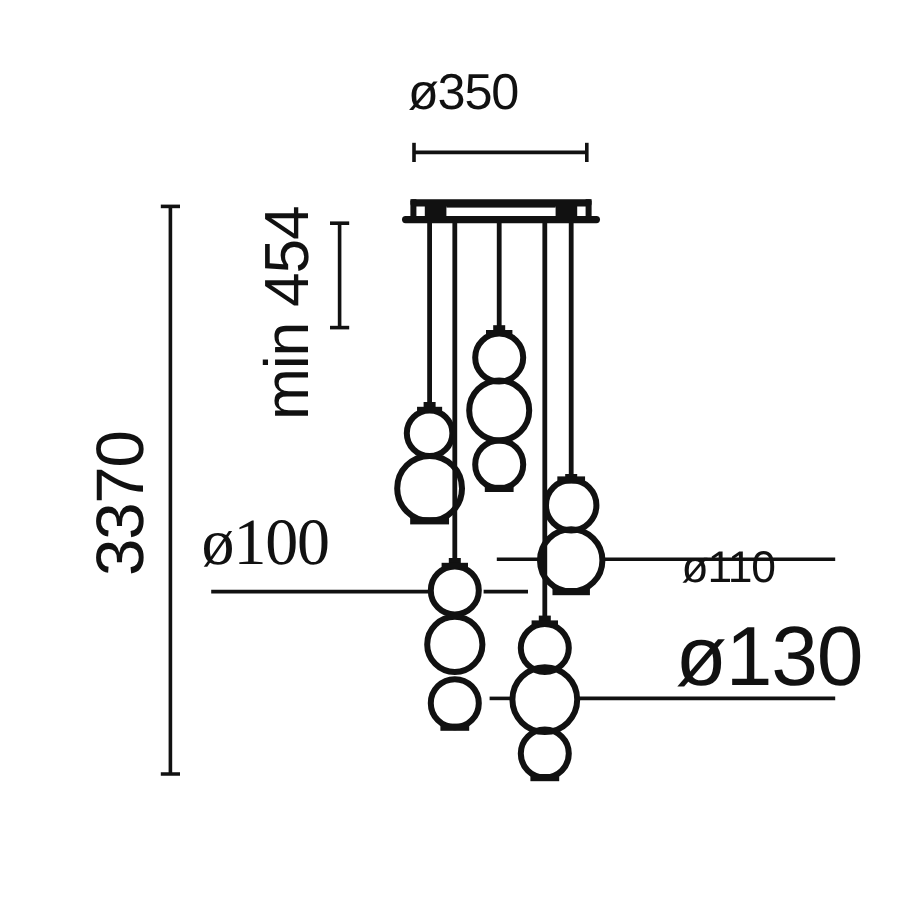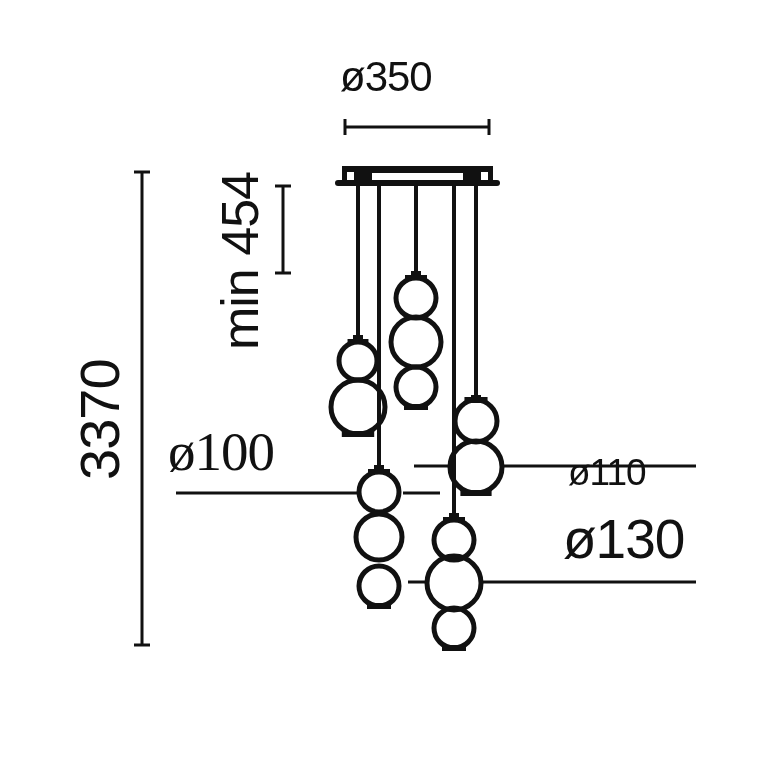--- a/index.html
+++ b/index.html
@@ -113,13 +113,13 @@
 <div class="dim-label" style="left:340px; top:56px; font-size:42px;">ø350</div>
 
 <div class="dim-label vert" style="left:214px; top:350px; font-size:52px;">min 454</div>
 
 <div class="dim-label vert" style="left:72px; top:480px; font-size:56px;">3370</div>
 
 <div class="dim-label" style="left:168px; top:424px; font-size:55px;font-family:Liberation Serif, serif;">ø100</div>
 
 <div class="dim-label" style="left:568px; top:410px; font-size:37px;margin-top:44px;">ø110</div>
 
-<div class="dim-label" style="left:563px; top:512px; font-size:55px;">ø130</div>
+<div class="dim-label" style="left:563px; top:512px; font-size:70px;">ø130</div>
 
 </body></html>

